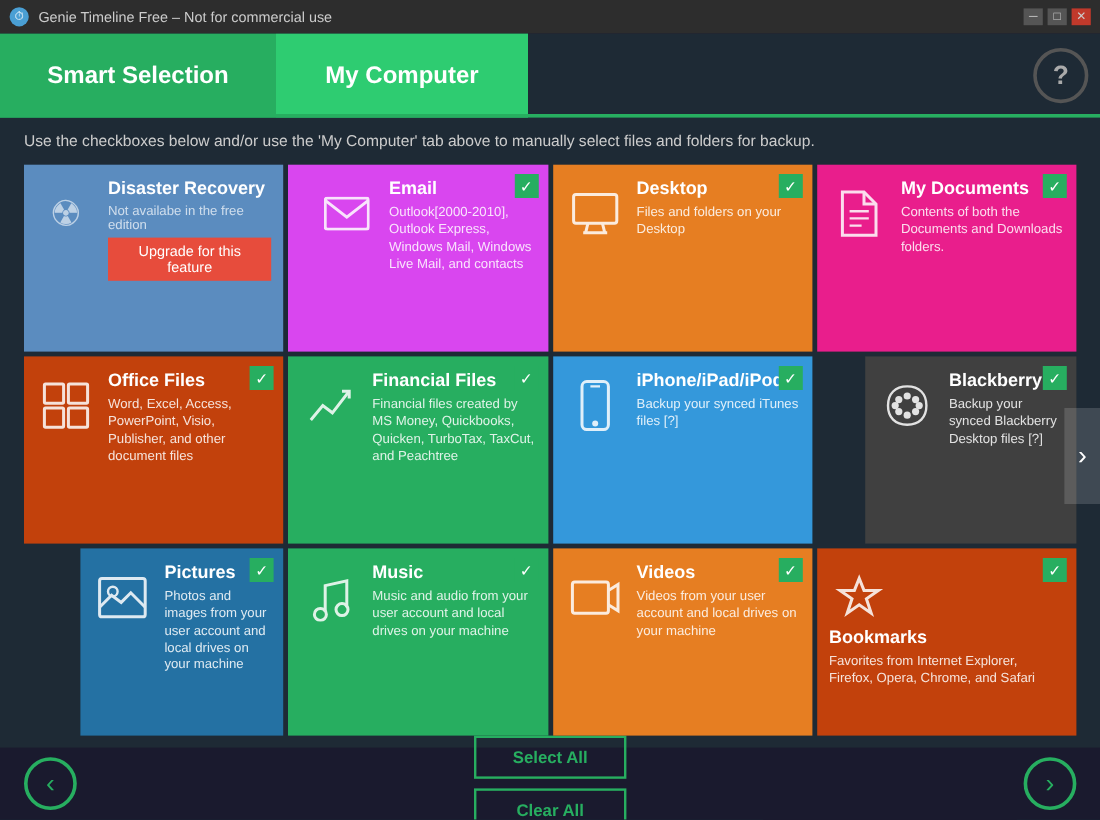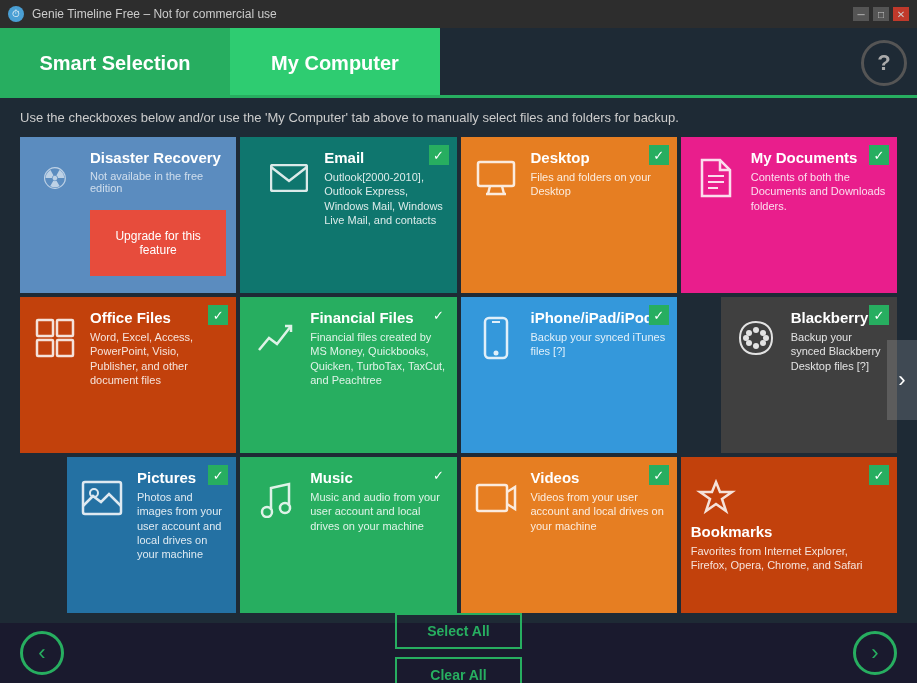--- a/index.html
+++ b/index.html
@@ -166,43 +166,43 @@
       top: 8px; right: 8px;
       width: 20px; height: 20px;
       background: #27ae60;
       display: flex; align-items: center; justify-content: center;
       font-size: 13px;
       color: white;
     }
 
     
     .tile-disaster { background: #5b8cbf; }
-    .tile-email { background: #0f766e; padding-left: 24px; }
+    .tile-email { background: #d946ef; padding-left: 24px; }
     .tile-desktop { background: #e67e22; }
     .tile-mydocs { background: #e91e8c; }
     .tile-office { background: #c2410c; }
     .tile-financial { background: #27ae60; }
     .tile-iphone { background: #3498db; }
     .tile-blackberry { background: #404040; margin-left: 40px; }
     .tile-pictures { background: #2471a3; margin-left: 47px; }
     .tile-music { background: #27ae60; }
     .tile-videos { background: #e67e22; }
     .tile-bookmarks { background: #c2410c; flex-direction: column; }
 
     
     .tile-disaster .tile-icon {
       opacity: 0.6;
     }
     .upgrade-btn {
       background: #e74c3c;
       color: white;
       border: none;
-      padding: 19px 10px;
+      padding: 4px 10px;
       font-size: 12px;
-      margin-top: 16px;
+      margin-top: 4px;
       cursor: pointer;
       display: block;
       width: 100%;
     }
     .not-available {
       font-size: 11px;
       opacity: 0.7;
       margin-bottom: 4px;
     }
 

